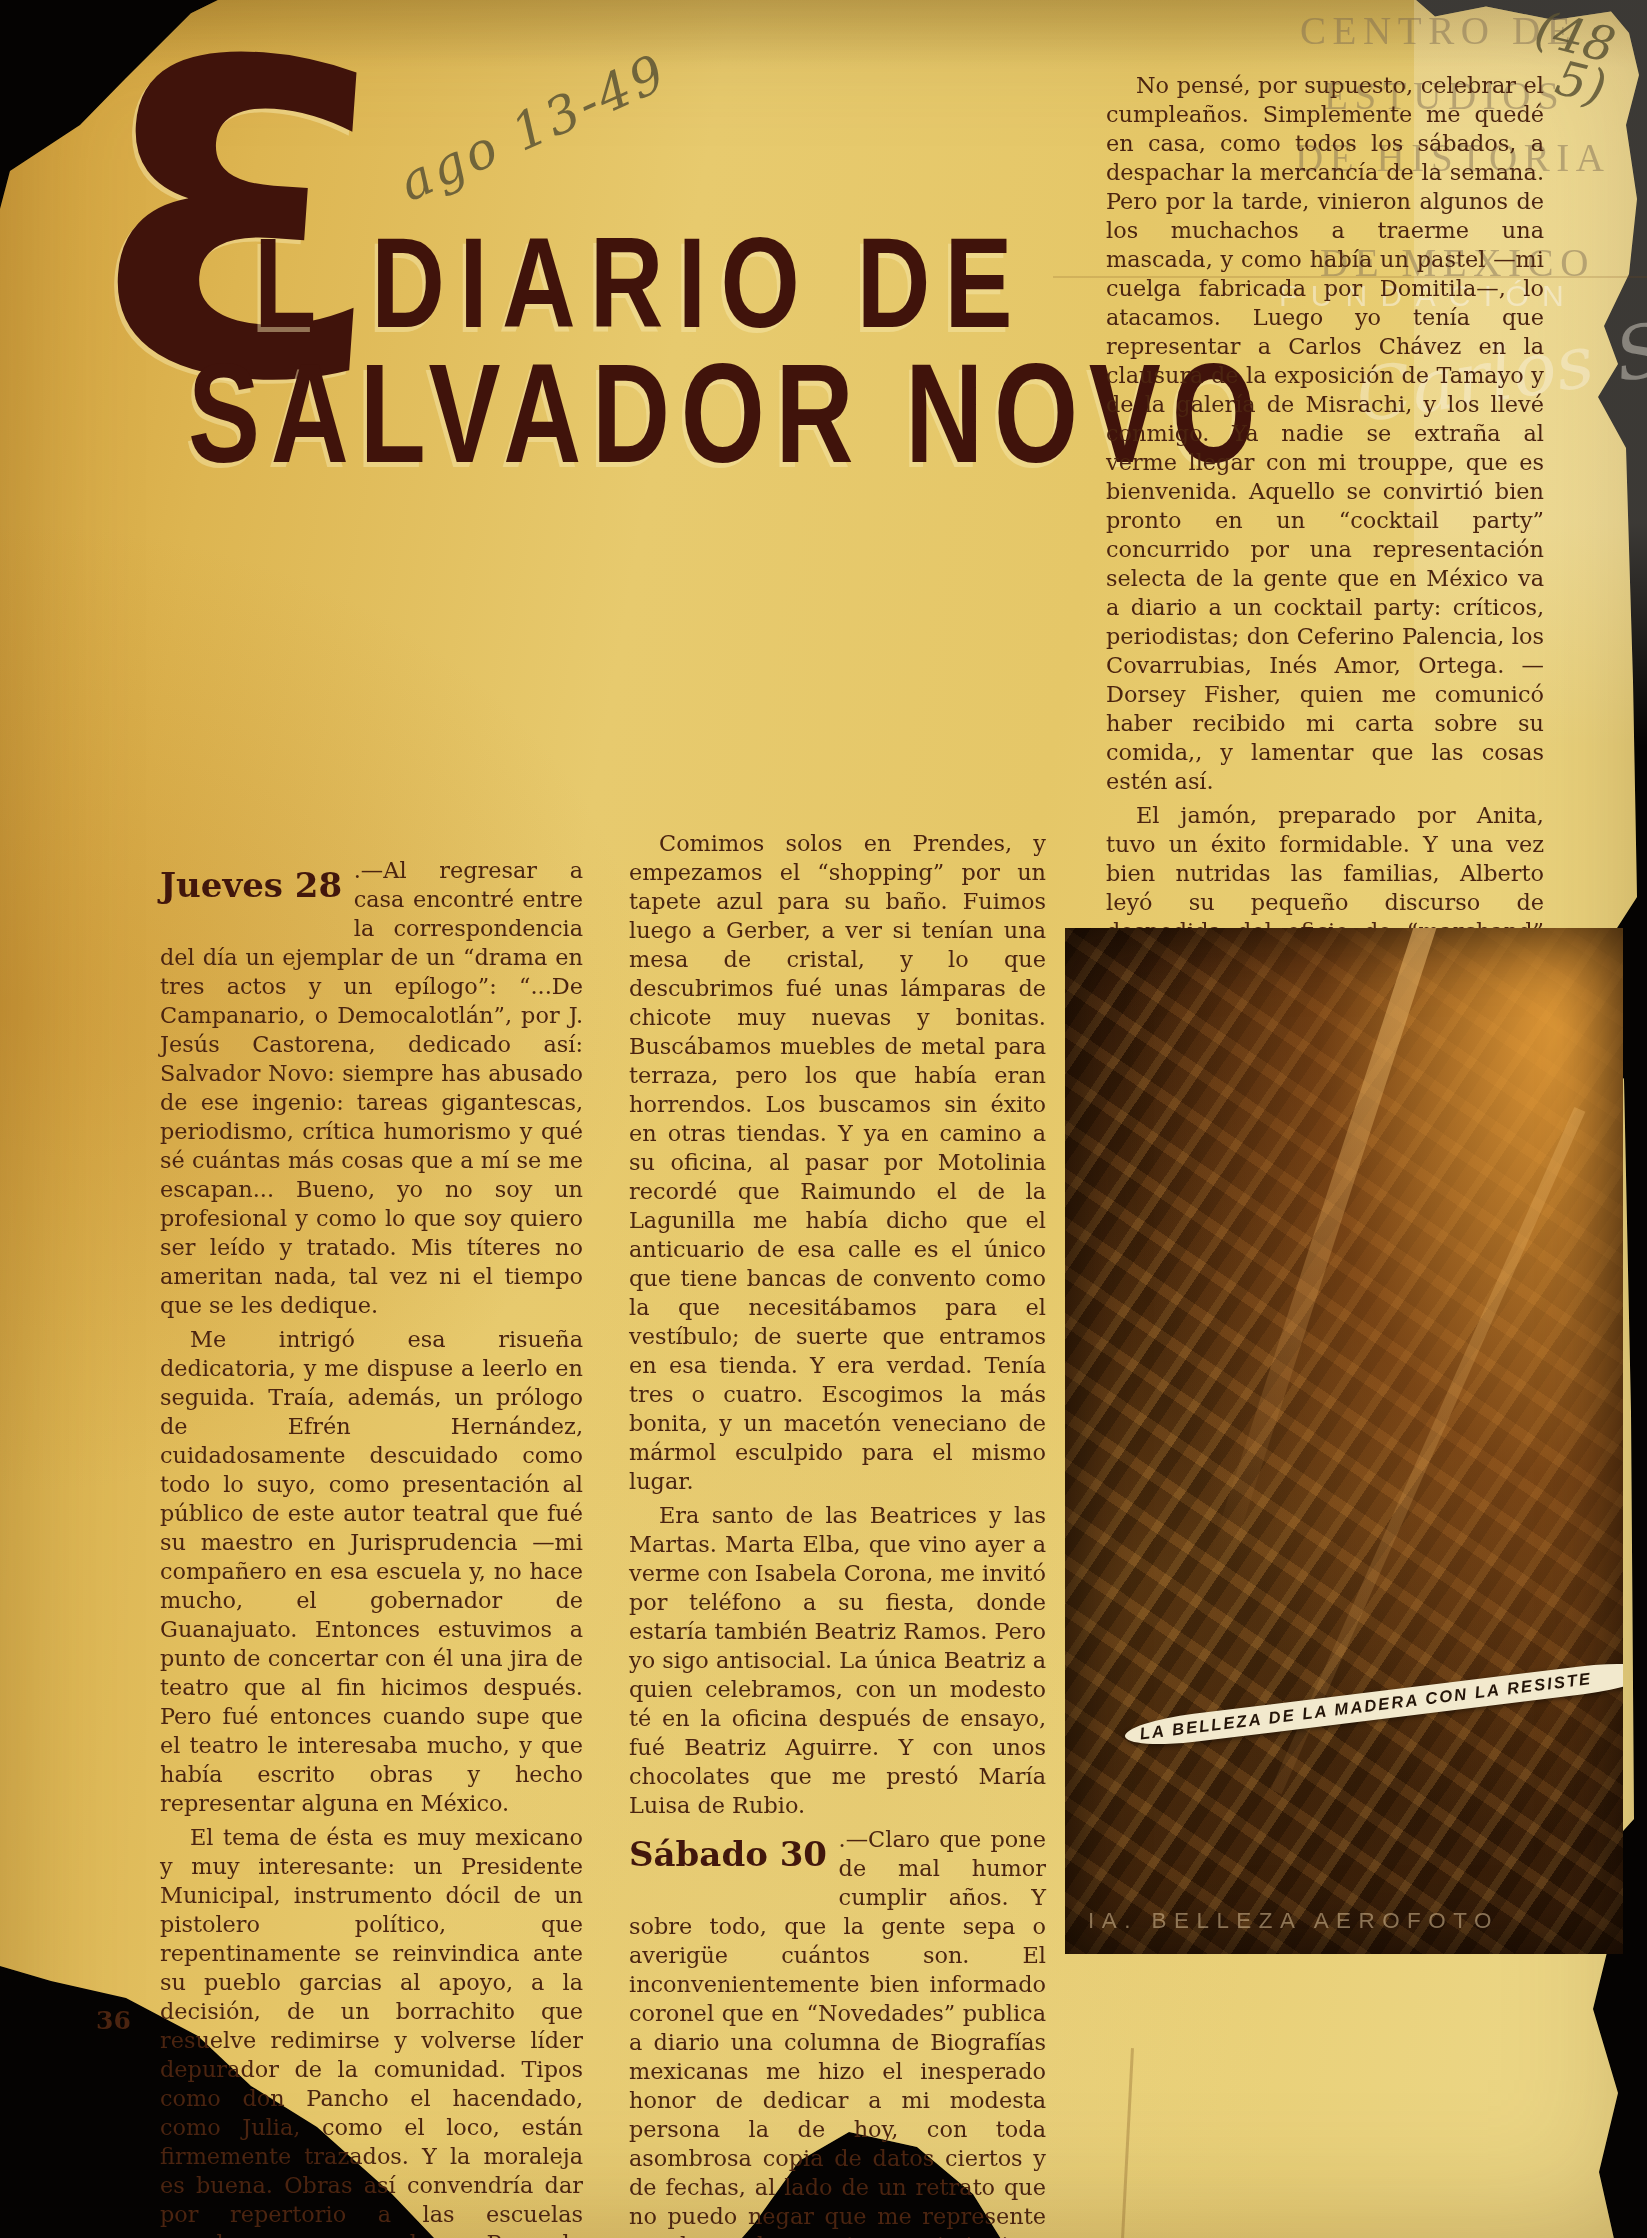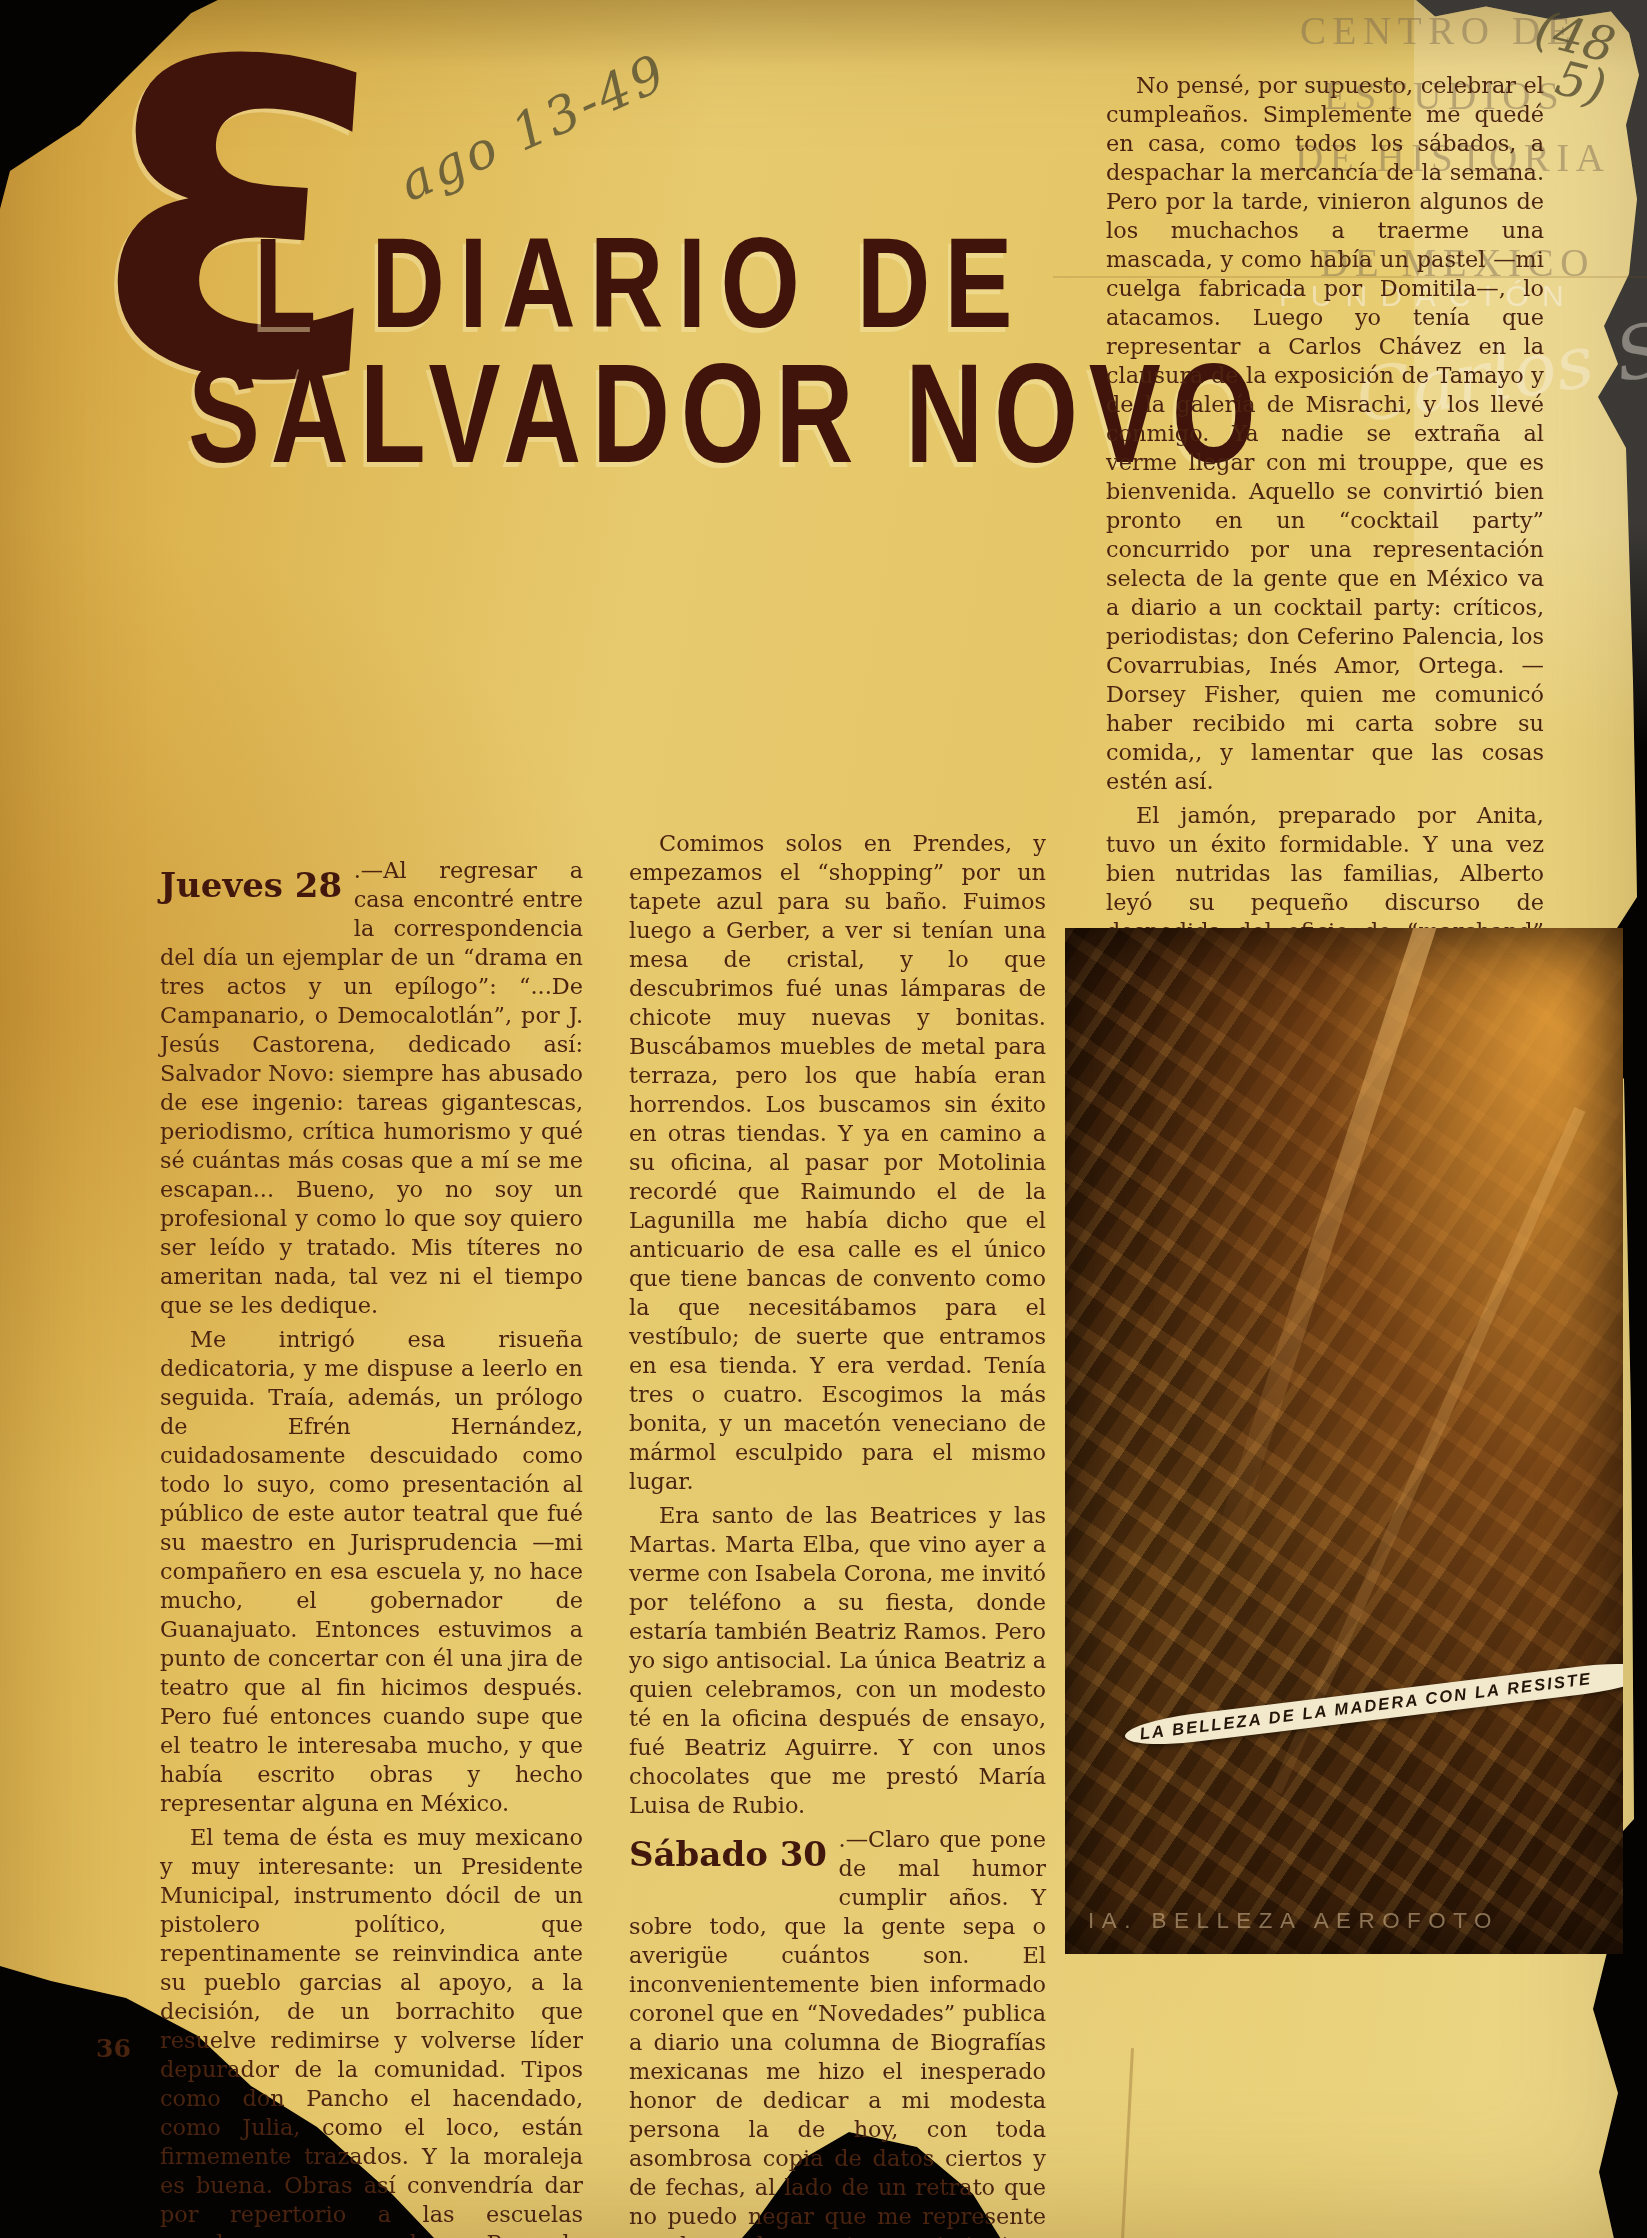--- a/index.html
+++ b/index.html
@@ -48,21 +48,21 @@
   
   .col{position:absolute;color:#4b2410;font-size:22.4px;line-height:29px;text-align:justify;}
   #col-left{left:160px;top:856px;width:423px;height:1196px;}
   #col-mid{left:629px;top:829px;width:417px;height:1212px;}
   #col-right{left:1106px;top:71px;width:438px;height:855px;}
   .col p{margin:0 0 5px 0;}
   .col p.ind{text-indent:30px;}
   .entry{margin-top:25px;}
   .day{float:left;font-family:"DejaVu Serif",serif;font-weight:bold;font-size:34px;
        line-height:58px;height:60px;padding-right:11.6px;color:#42170c;text-align:left;text-indent:0;}
-  #page-num{position:absolute;left:96px;top:2006px;font-weight:bold;font-size:25px;color:#4b2410;margin-top:28px;}
+  #page-num{position:absolute;left:96px;top:2006px;font-weight:bold;font-size:25px;color:#4b2410;}
   
   #photo{position:absolute;left:1065px;top:928px;width:558px;height:1026px;overflow:hidden;
     background:
       radial-gradient(ellipse at 88% 10%, rgba(236,162,58,0.9), rgba(170,95,30,0.45) 34%, rgba(60,30,10,0) 62%),
       repeating-linear-gradient(124deg, rgba(214,152,70,0.20) 0 8.3px, rgba(40,20,5,0.28) 8.3px 21.6px, rgba(130,75,28,0.14) 21.6px 37px),
       repeating-linear-gradient(34deg, rgba(196,134,62,0.16) 0 11.6px, rgba(30,15,5,0.22) 11.6px 40px),
       linear-gradient(160deg,#2b1506 0%, #4a2a0c 30%, #5d3a12 55%, #3a2008 80%, #251204 100%);
     box-shadow: inset 0 0 75px rgba(10,5,0,0.8);}
   .avenue{position:absolute;left:249px;top:-33px;width:21.6px;height:681px;transform:rotate(18deg);
     background:linear-gradient(to bottom, rgba(240,190,110,0.55), rgba(200,140,70,0.25) 70%, rgba(200,140,70,0));}

